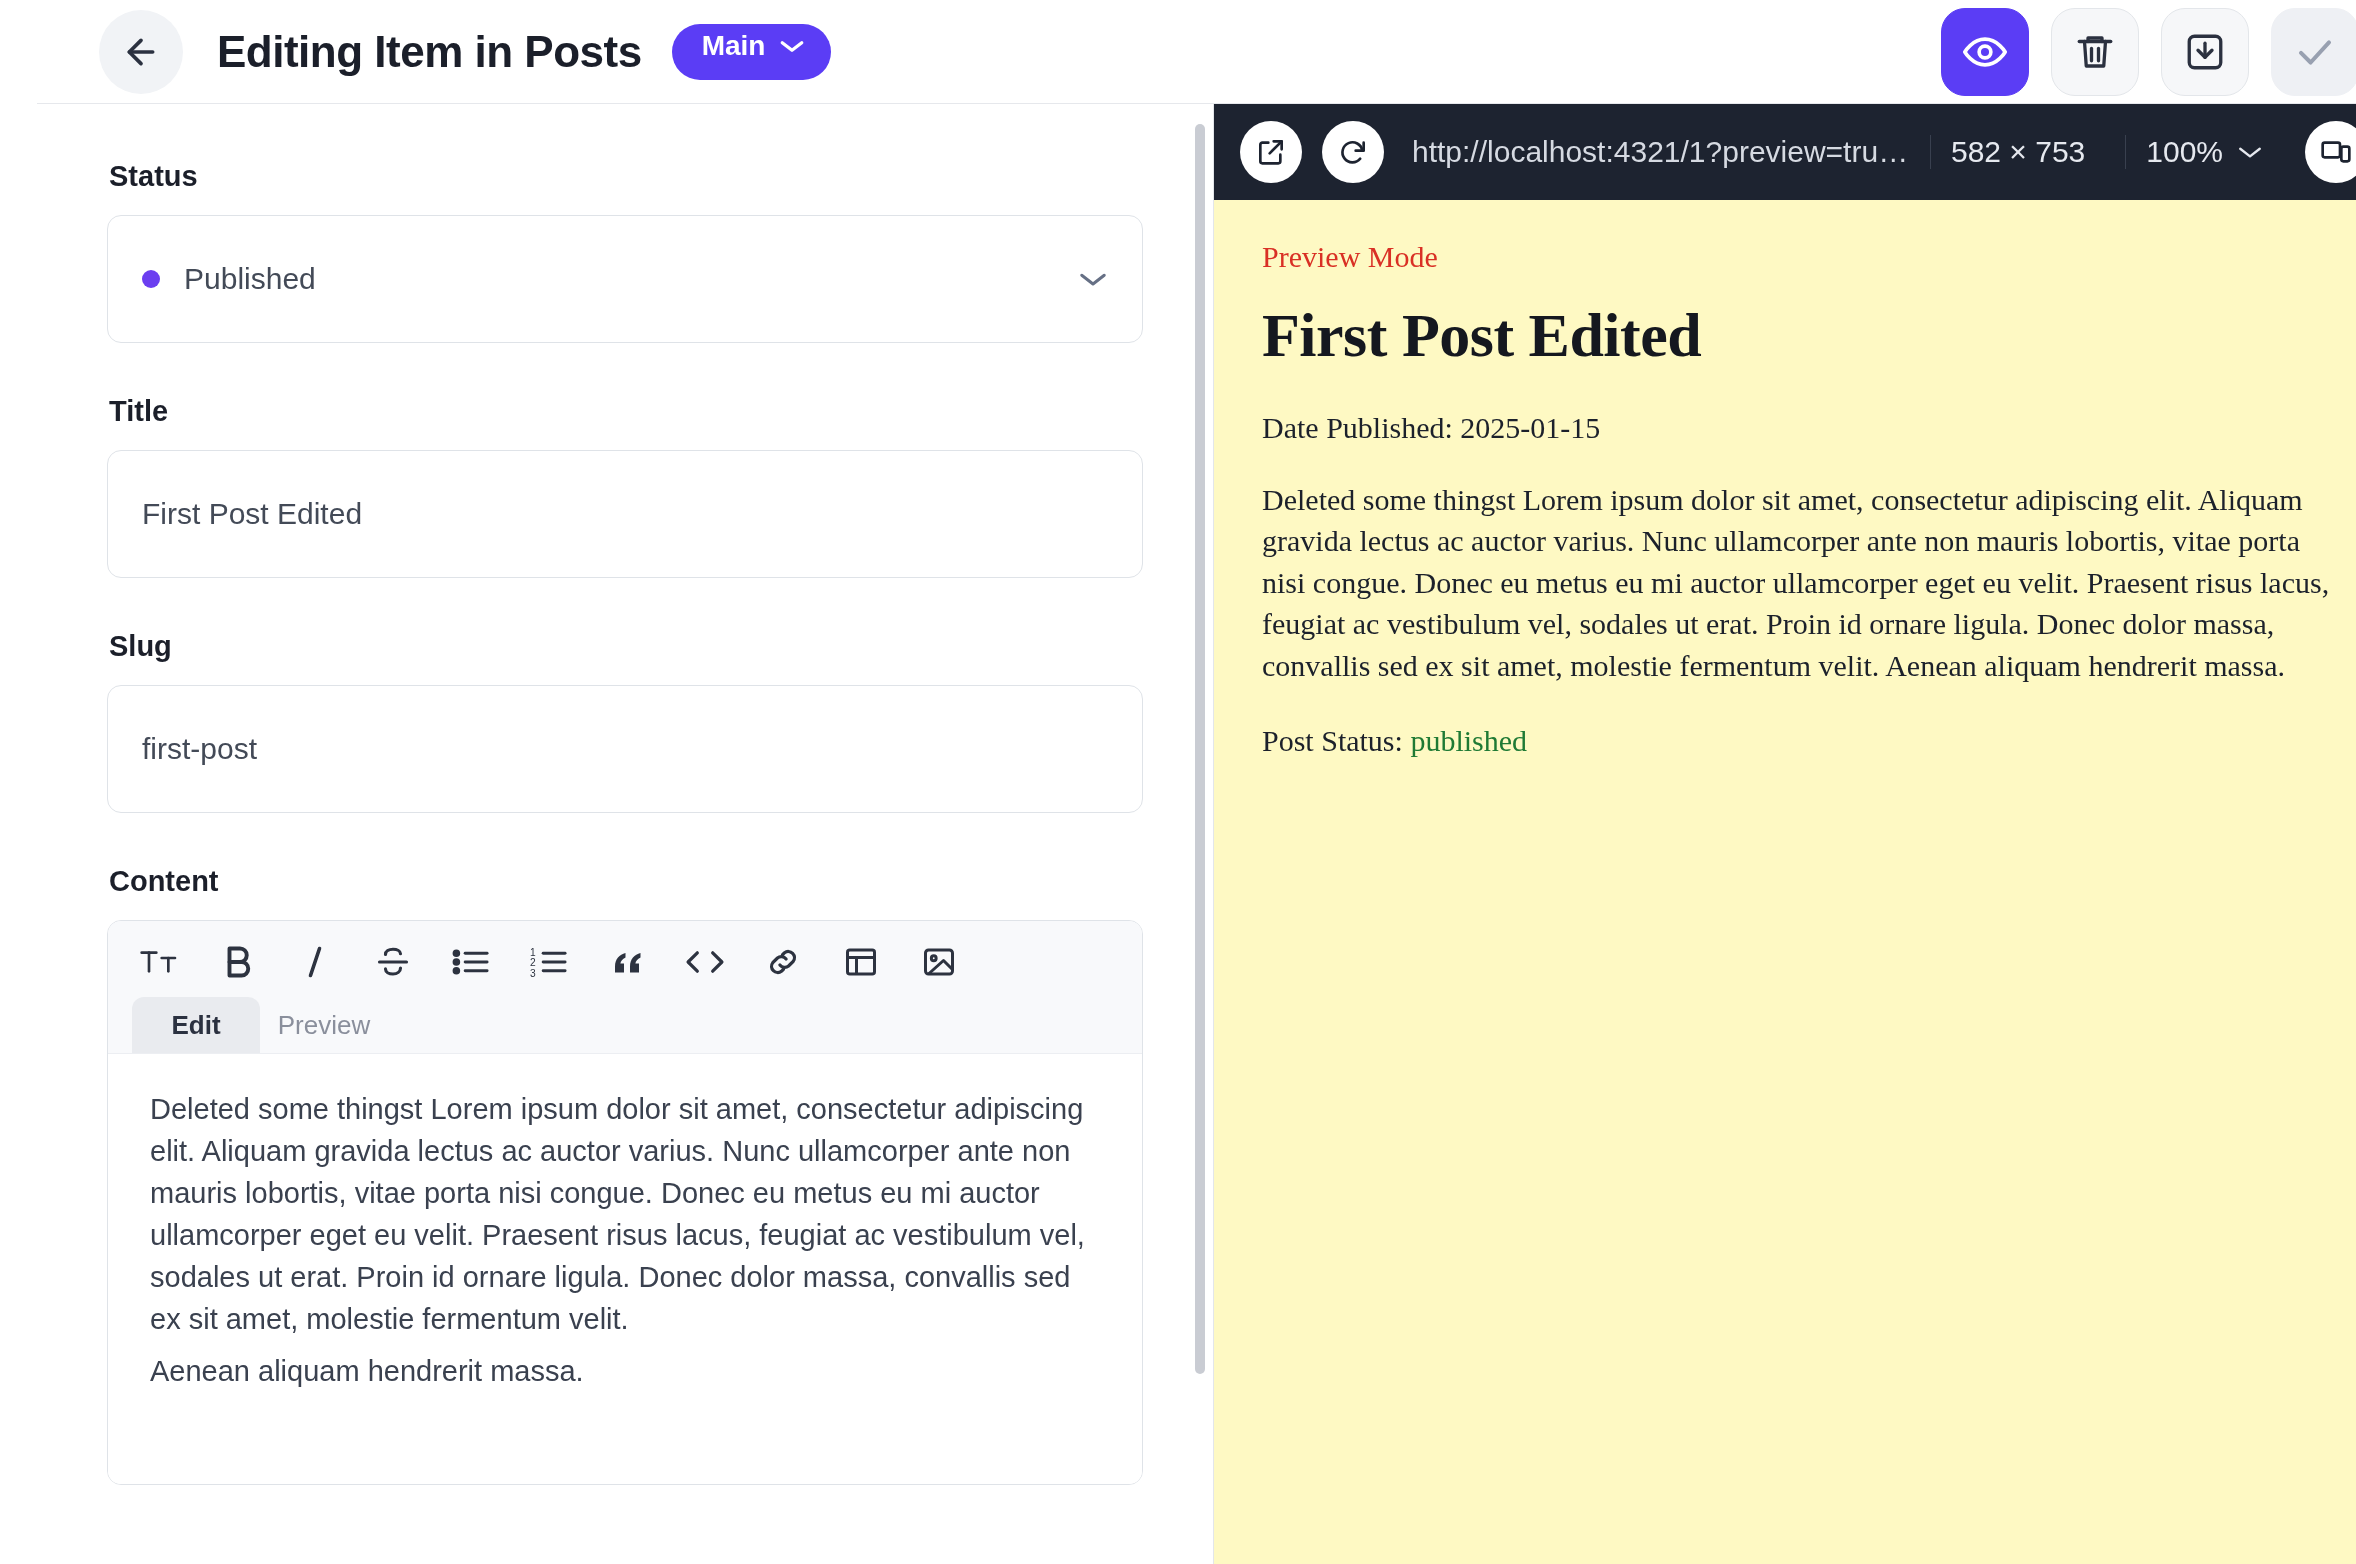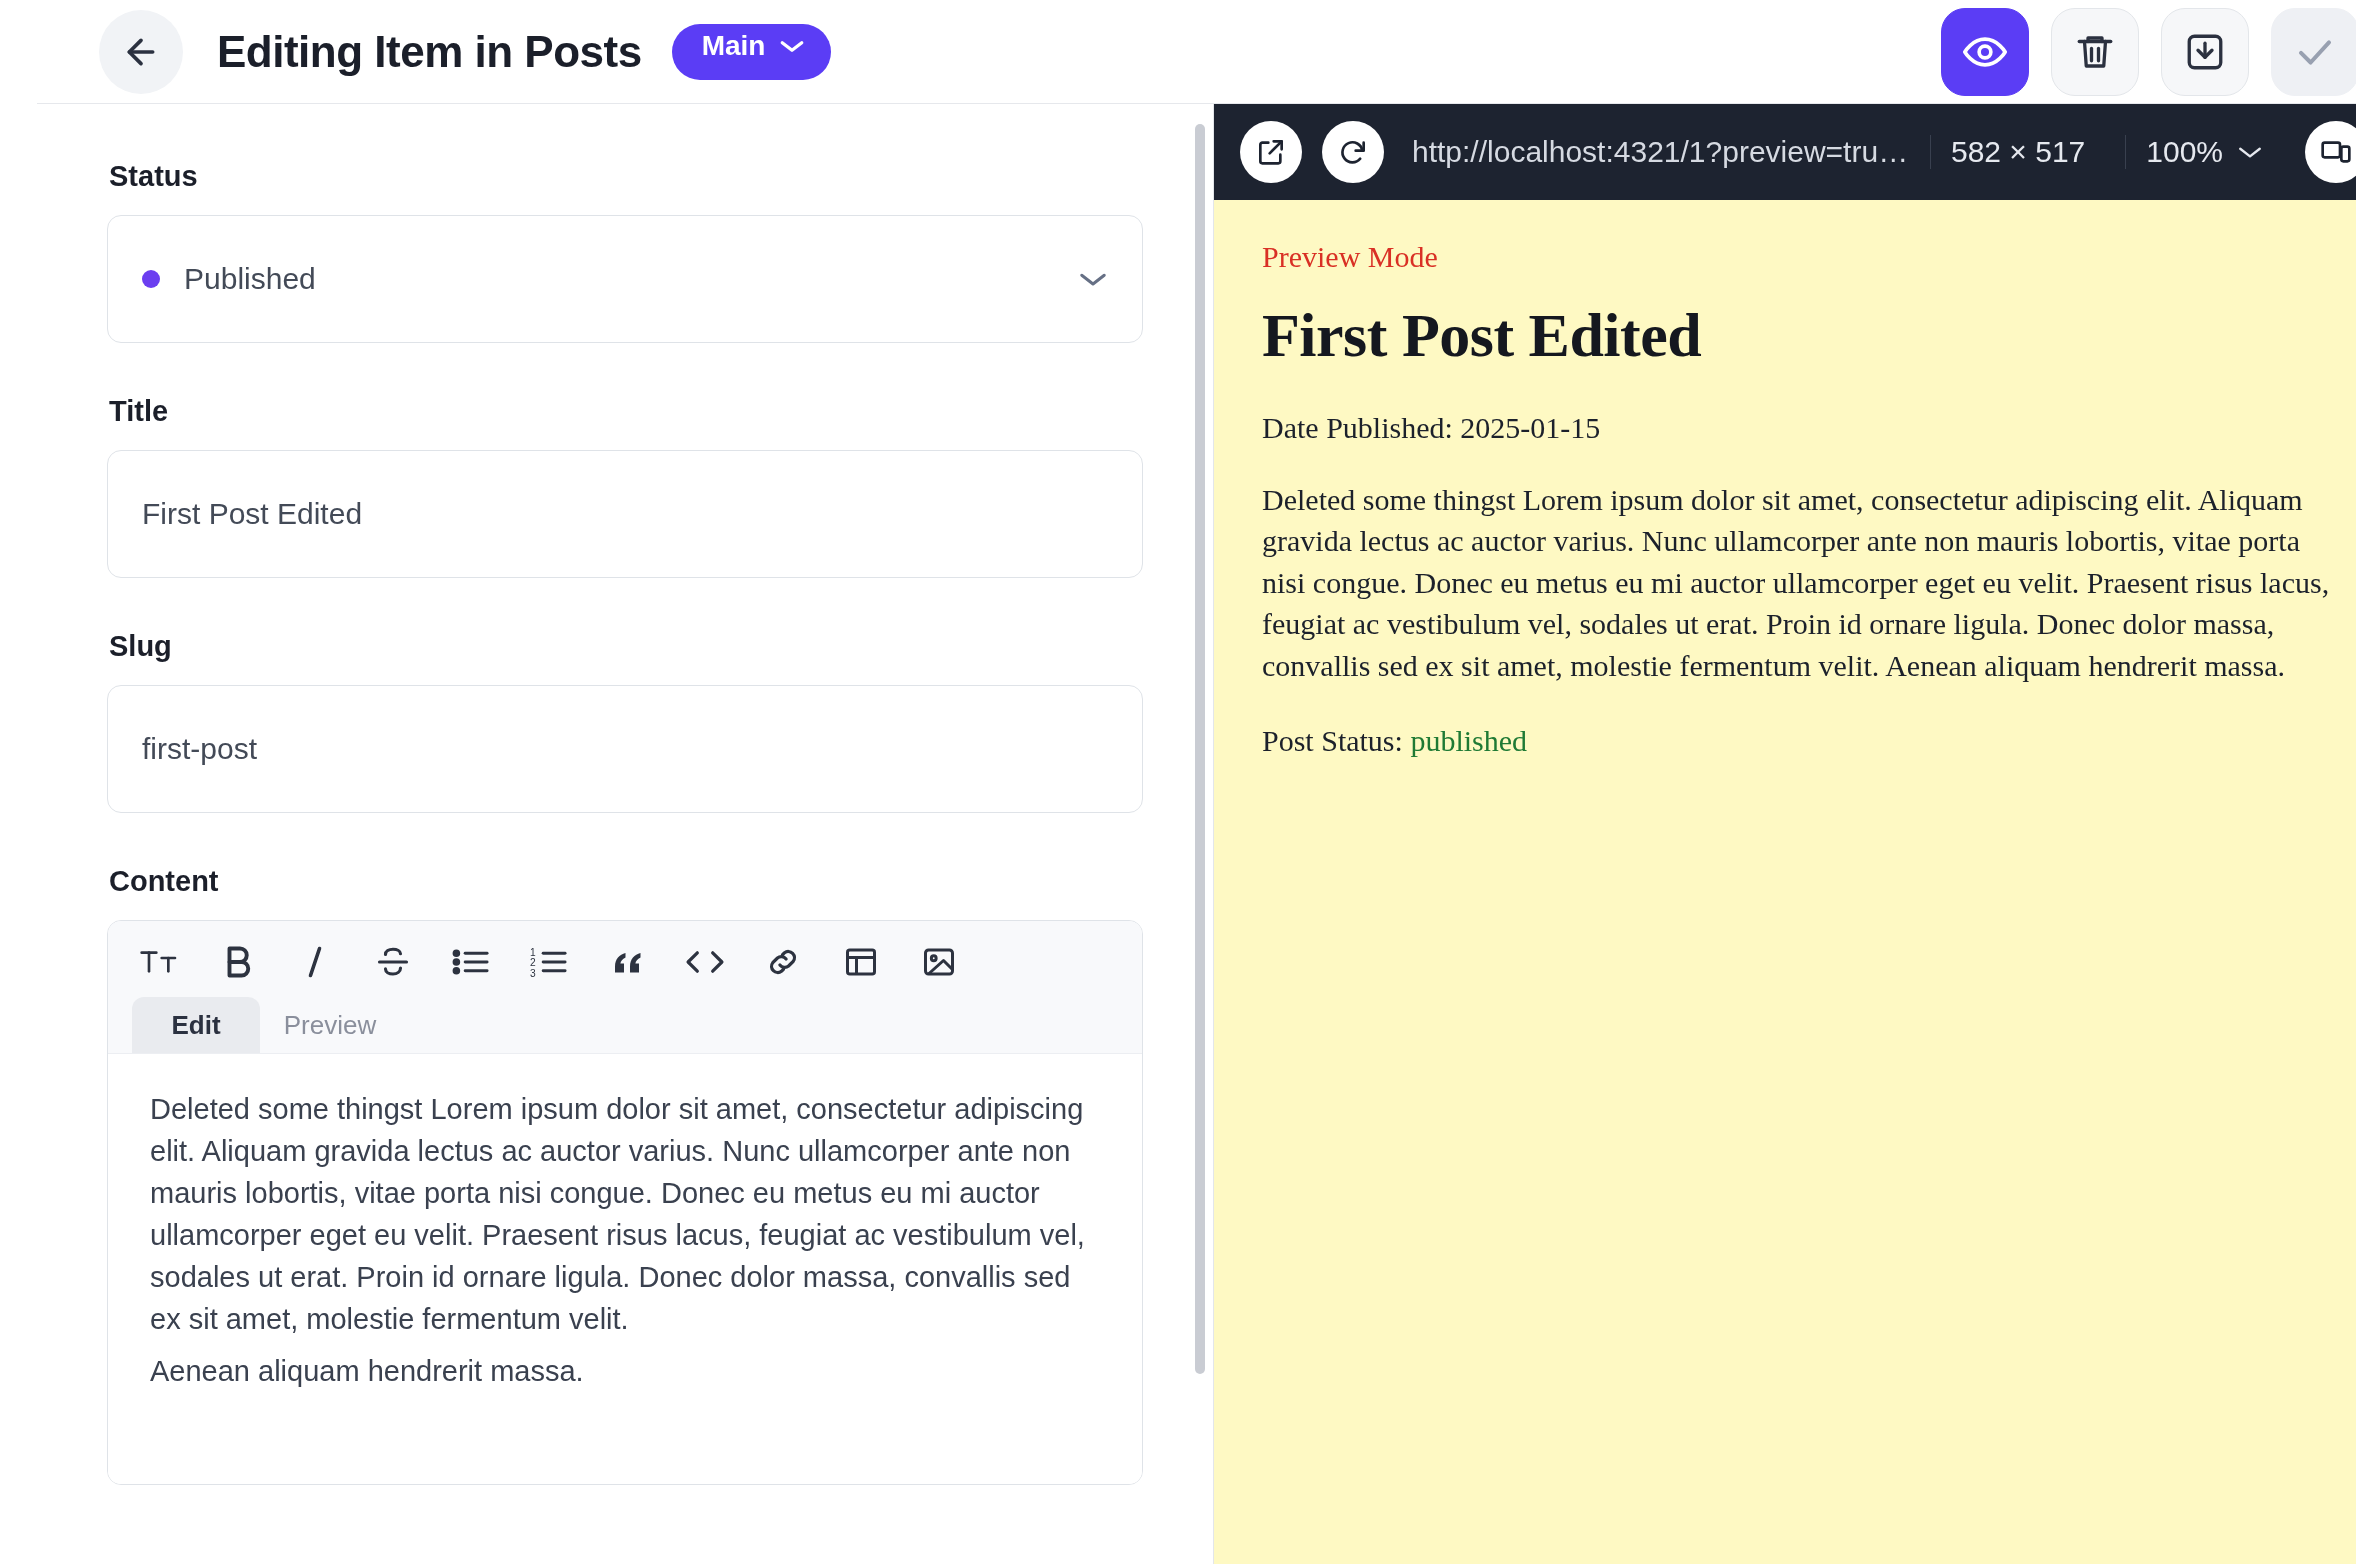--- a/index.html
+++ b/index.html
@@ -136,21 +136,21 @@
     align-items: center;
     gap: 32px;
     padding: 0 6px 12px 6px;
   }
   .ticon {
     width: 46px; height: 46px;
     display: flex; align-items: center; justify-content: center;
     color: #2d3340;
     cursor: pointer;
   }
-  .rte-tabs { display: flex; gap: 6px; padding: 0 0 0 2px; }
+  .rte-tabs { display: flex; gap: 0; padding: 0 0 0 2px; }
   .rte-tab {
     height: 56px;
     min-width: 128px;
     display: flex; align-items: center; justify-content: center;
     font-size: 26px;
     color: #8a8f9c;
     border-radius: 12px 12px 0 0;
     cursor: pointer;
   }
   .rte-tab.active {
@@ -461,21 +461,21 @@
             <path d="M19 14v5a1.5 1.5 0 0 1-1.5 1.5H5.5A1.5 1.5 0 0 1 4 19V6.5A1.5 1.5 0 0 1 5.5 5H10"></path>
           </svg>
         </div>
         <div class="round-btn">
           <svg width="32" height="32" viewBox="0 0 24 24" fill="none" stroke="#1d2330" stroke-width="2" stroke-linecap="round" stroke-linejoin="round">
             <polyline points="20 5 20 11 14 11"></polyline>
             <path d="M19 11a7.5 7.5 0 1 0-1.6 6"></path>
           </svg>
         </div>
         <div class="url-text">http://localhost:4321/1?preview=tru…</div>
-        <div class="dims">582 × 517</div>
+        <div class="dims">582 × 753</div>
         <div class="zoom">
           <span>100%</span>
           <svg width="26" height="16" viewBox="0 0 24 14" fill="none" stroke="#e6e9ef" stroke-width="2.2" stroke-linecap="round" stroke-linejoin="round">
             <polyline points="3 4 12 11 21 4"></polyline>
           </svg>
         </div>
         <div class="device-btn">
           <svg width="32" height="32" viewBox="0 0 24 24" fill="none" stroke="#1d2330" stroke-width="2" stroke-linejoin="round">
             <rect x="2" y="5" width="13" height="11" rx="1.5"></rect>
             <rect x="16" y="8" width="6" height="11" rx="1.5"></rect>

